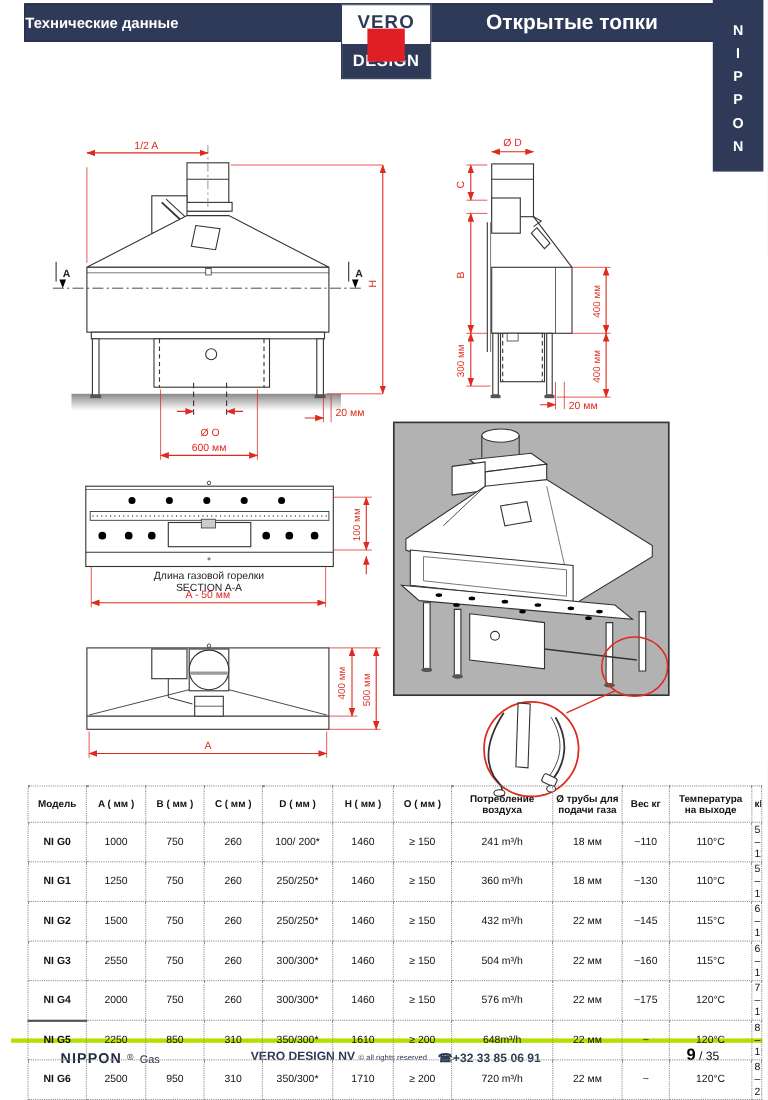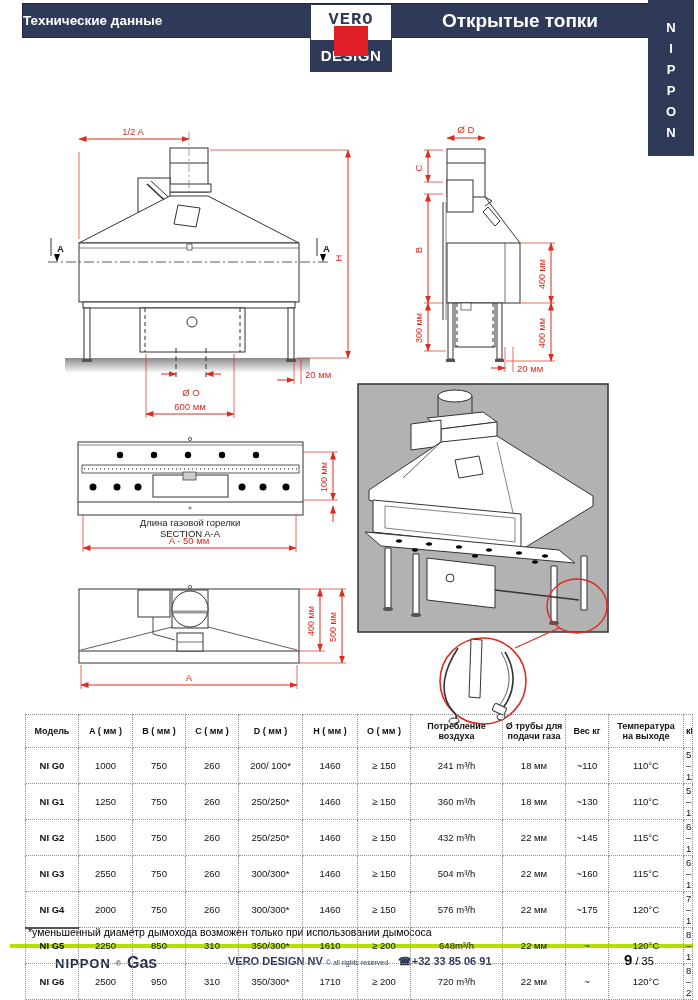--- a/index.html
+++ b/index.html
@@ -6,21 +6,21 @@
   .page{position:relative;width:698px;height:1000px;background:#ffffff;overflow:hidden;
         font-family:"Liberation Sans",sans-serif;color:#111;}
   
   .top-bar{position:absolute;left:22px;top:3px;width:626px;height:33px;background:#2f3a58;
            border:1px solid #1d2742;display:flex;align-items:center;}
   .top-bar .bar-left{width:288px;text-align:left;color:#fff;font-weight:bold;font-size:13.5px;}
   .top-bar .bar-gap{width:80px;}
   .top-bar .bar-right{flex:1;text-align:center;color:#fff;font-weight:bold;font-size:19px;}
   .logo{position:absolute;left:310px;top:4px;width:80px;height:66px;border:1px solid #2f3a58;background:#fff;z-index:5;}
   .logo-top{position:absolute;left:0;top:0;width:100%;height:33px;background:#fff;text-align:center;}
-  .logo-top span{font-size:17px;font-weight:bold;color:#2f3a58;letter-spacing:1px;line-height:30px;font-family:Liberation Mono, monospace;}
+  .logo-top span{font-size:17px;font-weight:bold;color:#2f3a58;letter-spacing:1px;line-height:30px;}
   .logo-bottom{position:absolute;left:0;bottom:0;width:100%;height:31px;background:#2f3a58;text-align:center;}
   .logo-bottom span{font-size:15px;font-weight:bold;color:#fff;letter-spacing:.5px;line-height:31px;}
   .logo-red{position:absolute;left:23px;top:21px;width:34px;height:30px;background:#e01e25;z-index:6;}
   .nippon{position:absolute;left:648px;top:0;width:46px;height:156px;background:#2f3a58;z-index:4;
           display:flex;justify-content:center;}
   .nippon span{writing-mode:vertical-lr;text-orientation:upright;color:#fff;font-weight:bold;
                font-size:13px;letter-spacing:6px;margin-top:20px;}
   .page-title{position:absolute;left:47px;top:82px;font-size:20px;font-weight:bold;color:#000;}
   
   .drw{position:absolute;}
@@ -46,21 +46,21 @@
   .spec-table th:nth-child(8),.spec-table td:nth-child(8){width:87px;}
   .spec-table th:nth-child(9),.spec-table td:nth-child(9){width:58px;}
   .spec-table th:nth-child(10),.spec-table td:nth-child(10){width:38px;}
   .spec-table th:nth-child(11),.spec-table td:nth-child(11){width:70px;}
   .spec-table tbody tr:nth-child(5) td:first-child{border-bottom:2px solid #555;}
   
   .footnote{position:absolute;left:28px;top:926px;font-size:10.5px;color:#000;}
   .green-rule{position:absolute;left:10px;top:944px;width:683px;height:4px;background:#b4e000;}
   .foot-brand{position:absolute;left:55px;top:954px;color:#232c45;font-size:13px;font-weight:bold;letter-spacing:1px;}
   .foot-brand .reg{font-size:8px;font-weight:normal;vertical-align:2px;}
-  .foot-brand .gas{font-size:16px;font-weight:bold;letter-spacing:0;}
+  .foot-brand .gas{font-size:10px;font-weight:normal;letter-spacing:0;}
   .foot-company{position:absolute;left:228px;top:955px;color:#2f3a58;font-size:11px;font-weight:bold;}
   .foot-company .rights{font-size:7px;font-weight:normal;}
   .foot-phone{position:absolute;left:398px;top:955px;color:#2f3a58;font-size:11px;font-weight:bold;}
   .foot-page{position:absolute;left:624px;top:951px;color:#000;font-size:11px;}
   .foot-page .num{font-size:15px;font-weight:bold;}
 </style>
 </head>
 <body>
 
 <div class="page">
@@ -378,21 +378,21 @@
           <th>Температура на выходе</th>
           <th>кВт</th>
         </tr>
       </thead>
     <tbody>
         <tr>
           <td>NI G0</td>
           <td>1000</td>
           <td>750</td>
           <td>260</td>
-          <td>200/ 100*</td>
+          <td>100/ 200*</td>
           <td>1460</td>
           <td>≥ 150</td>
           <td>241 m³/h</td>
           <td>18 мм</td>
           <td>~110</td>
           <td>110°C</td>
           <td>5.0 – 11.0</td>
         </tr>
         <tr>
           <td>NI G1</td>
@@ -488,21 +488,20 @@
           <td>≥ 200</td>
           <td>864 m³/h</td>
           <td>22 мм</td>
           <td>~</td>
           <td>120°C</td>
           <td>8.5 – 22.0</td>
         </tr>
       </tbody>
   </table>
 
-  <div class="footnote">*уменьшенный диаметр дымохода возможен только при использовании дымососа</div>
   <div class="green-rule"></div>
   <div class="foot-brand">
     <span>NIPPON</span>
     <span class="reg">®</span>
     <span class="gas">Gas</span>
   </div>
   <div class="foot-company">
     <span>VERO DESIGN NV</span>
     <span class="rights">© all rights reserved</span>
   </div>

